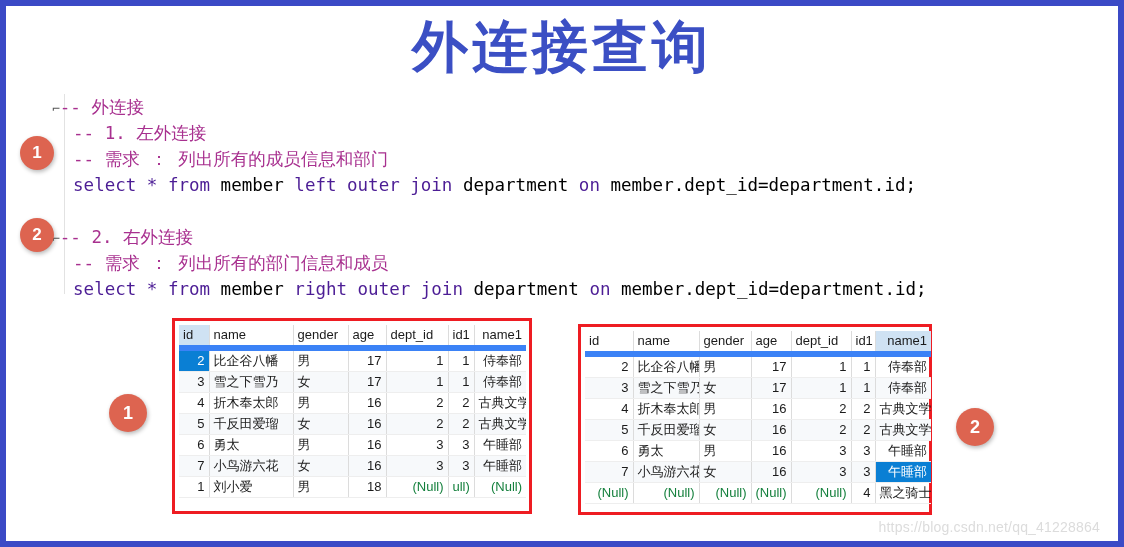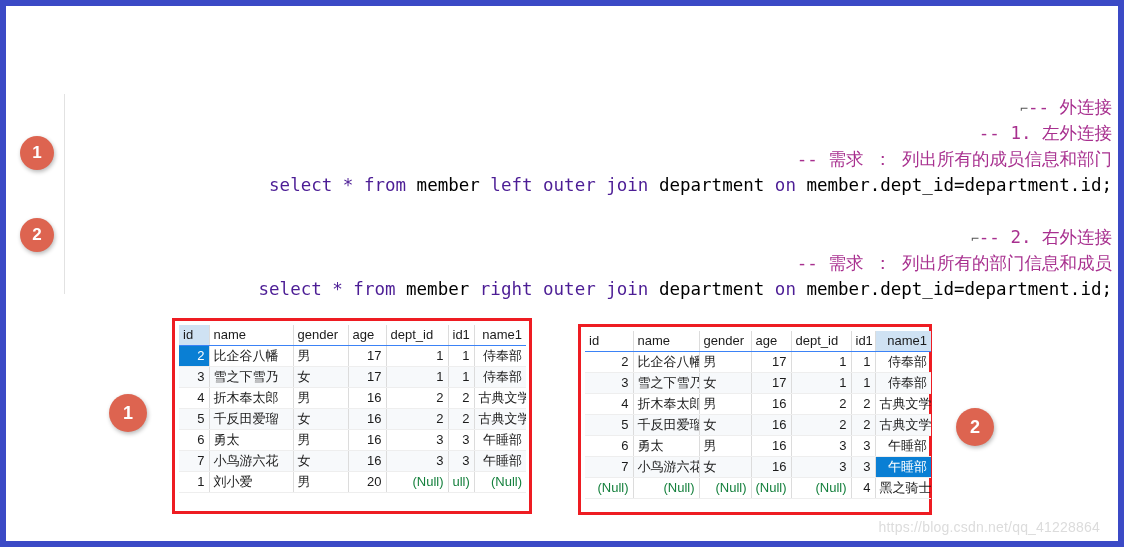--- a/index.html
+++ b/index.html
@@ -40,21 +40,20 @@
     top: 88px;
     width: 1060px;
     font-family: "DejaVu Sans Mono", "Liberation Mono", monospace;
     font-size: 17.5px;
     line-height: 26px;
     white-space: pre;
   }
   .code-line {
     height: 26px;
     white-space: pre;
-    text-align: right;
   }
   .cmt { color: #a8308f; }
   .kw  { color: #4c1d95; }
   .id  { color: #000000; margin-top: 10px; }
   .gutter-mark {
     color: #555;
     font-size: 13px;
   }
   
   .guide {
@@ -111,21 +110,21 @@
     height: 20px;
     line-height: 18px;
     overflow: hidden;
     white-space: nowrap;
     box-sizing: border-box;
   }
   table.grid th {
     font-weight: 400;
     text-align: left;
     background: #ffffff;
-    border-bottom: 1px solid #3b82f6;
+    border-bottom: 6px solid #3b82f6;
   }
   table.grid th:last-child,
   table.grid td:last-child { border-right: none; text-align: right; }
   tr.alt td { background: #f7f9fb; }
   td.num { text-align: right; }
   td.null, th.null { color: #15803d; }
   .hl-head { background: #cfe2f3 !important; }
   .hl-cell { background: #0a7fd4 !important; color: #ffffff !important; }
 
   
@@ -155,20 +154,21 @@
     font-family: "Liberation Sans", sans-serif;
     letter-spacing: 0.2px;
     text-align: right;
   }
 </style>
 </head>
 <body>
 
 <div id="page">
 
+  <div class="title">外连接查询</div>
 
   <div class="guide"></div>
   <div class="code-area"><div class="code-line"><span class="gutter-mark">⌐</span><span class="cmt">-- </span><span class="cmt">外连接</span></div><div class="code-line"><span class="cmt">  -- </span><span class="cmt">1. 左外连接</span></div><div class="code-line"><span class="cmt">  -- </span><span class="cmt">需求 ： 列出所有的成员信息和部门</span></div><div class="code-line"><span class="kw">  select </span><span class="kw">* </span><span class="kw">from </span><span class="id">member </span><span class="kw">left outer join </span><span class="id">department </span><span class="kw">on </span><span class="id">member.dept_id=department.id;</span></div><div class="code-line"><span class="id"> </span></div><div class="code-line"><span class="gutter-mark">⌐</span><span class="cmt">-- </span><span class="cmt">2. 右外连接</span></div><div class="code-line"><span class="cmt">  -- </span><span class="cmt">需求 ： 列出所有的部门信息和成员</span></div><div class="code-line"><span class="kw">  select </span><span class="kw">* </span><span class="kw">from </span><span class="id">member </span><span class="kw">right outer join </span><span class="id">department </span><span class="kw">on </span><span class="id">member.dept_id=department.id;</span></div></div>
 
   <div class="badge badge-code1">1</div>
   <div class="badge badge-code2">2</div>
   <div class="badge badge-tbl1">1</div>
   <div class="badge badge-tbl2">2</div>
 
   <div class="grid-wrap grid-left">
@@ -245,21 +245,21 @@
             <td>女</td>
             <td class="num">16</td>
             <td class="num">3</td>
             <td class="num">3</td>
             <td>午睡部</td>
           </tr>
           <tr>
             <td class="num">1</td>
             <td>刘小爱</td>
             <td>男</td>
-            <td class="num">20</td>
+            <td class="num">18</td>
             <td class="num null">(Null)</td>
             <td class="null">ull)</td>
             <td class="null">(Null)</td>
           </tr>
         </tbody>
     </table>
   </div>
 
   <div class="grid-wrap grid-right">
     <table class="grid">

